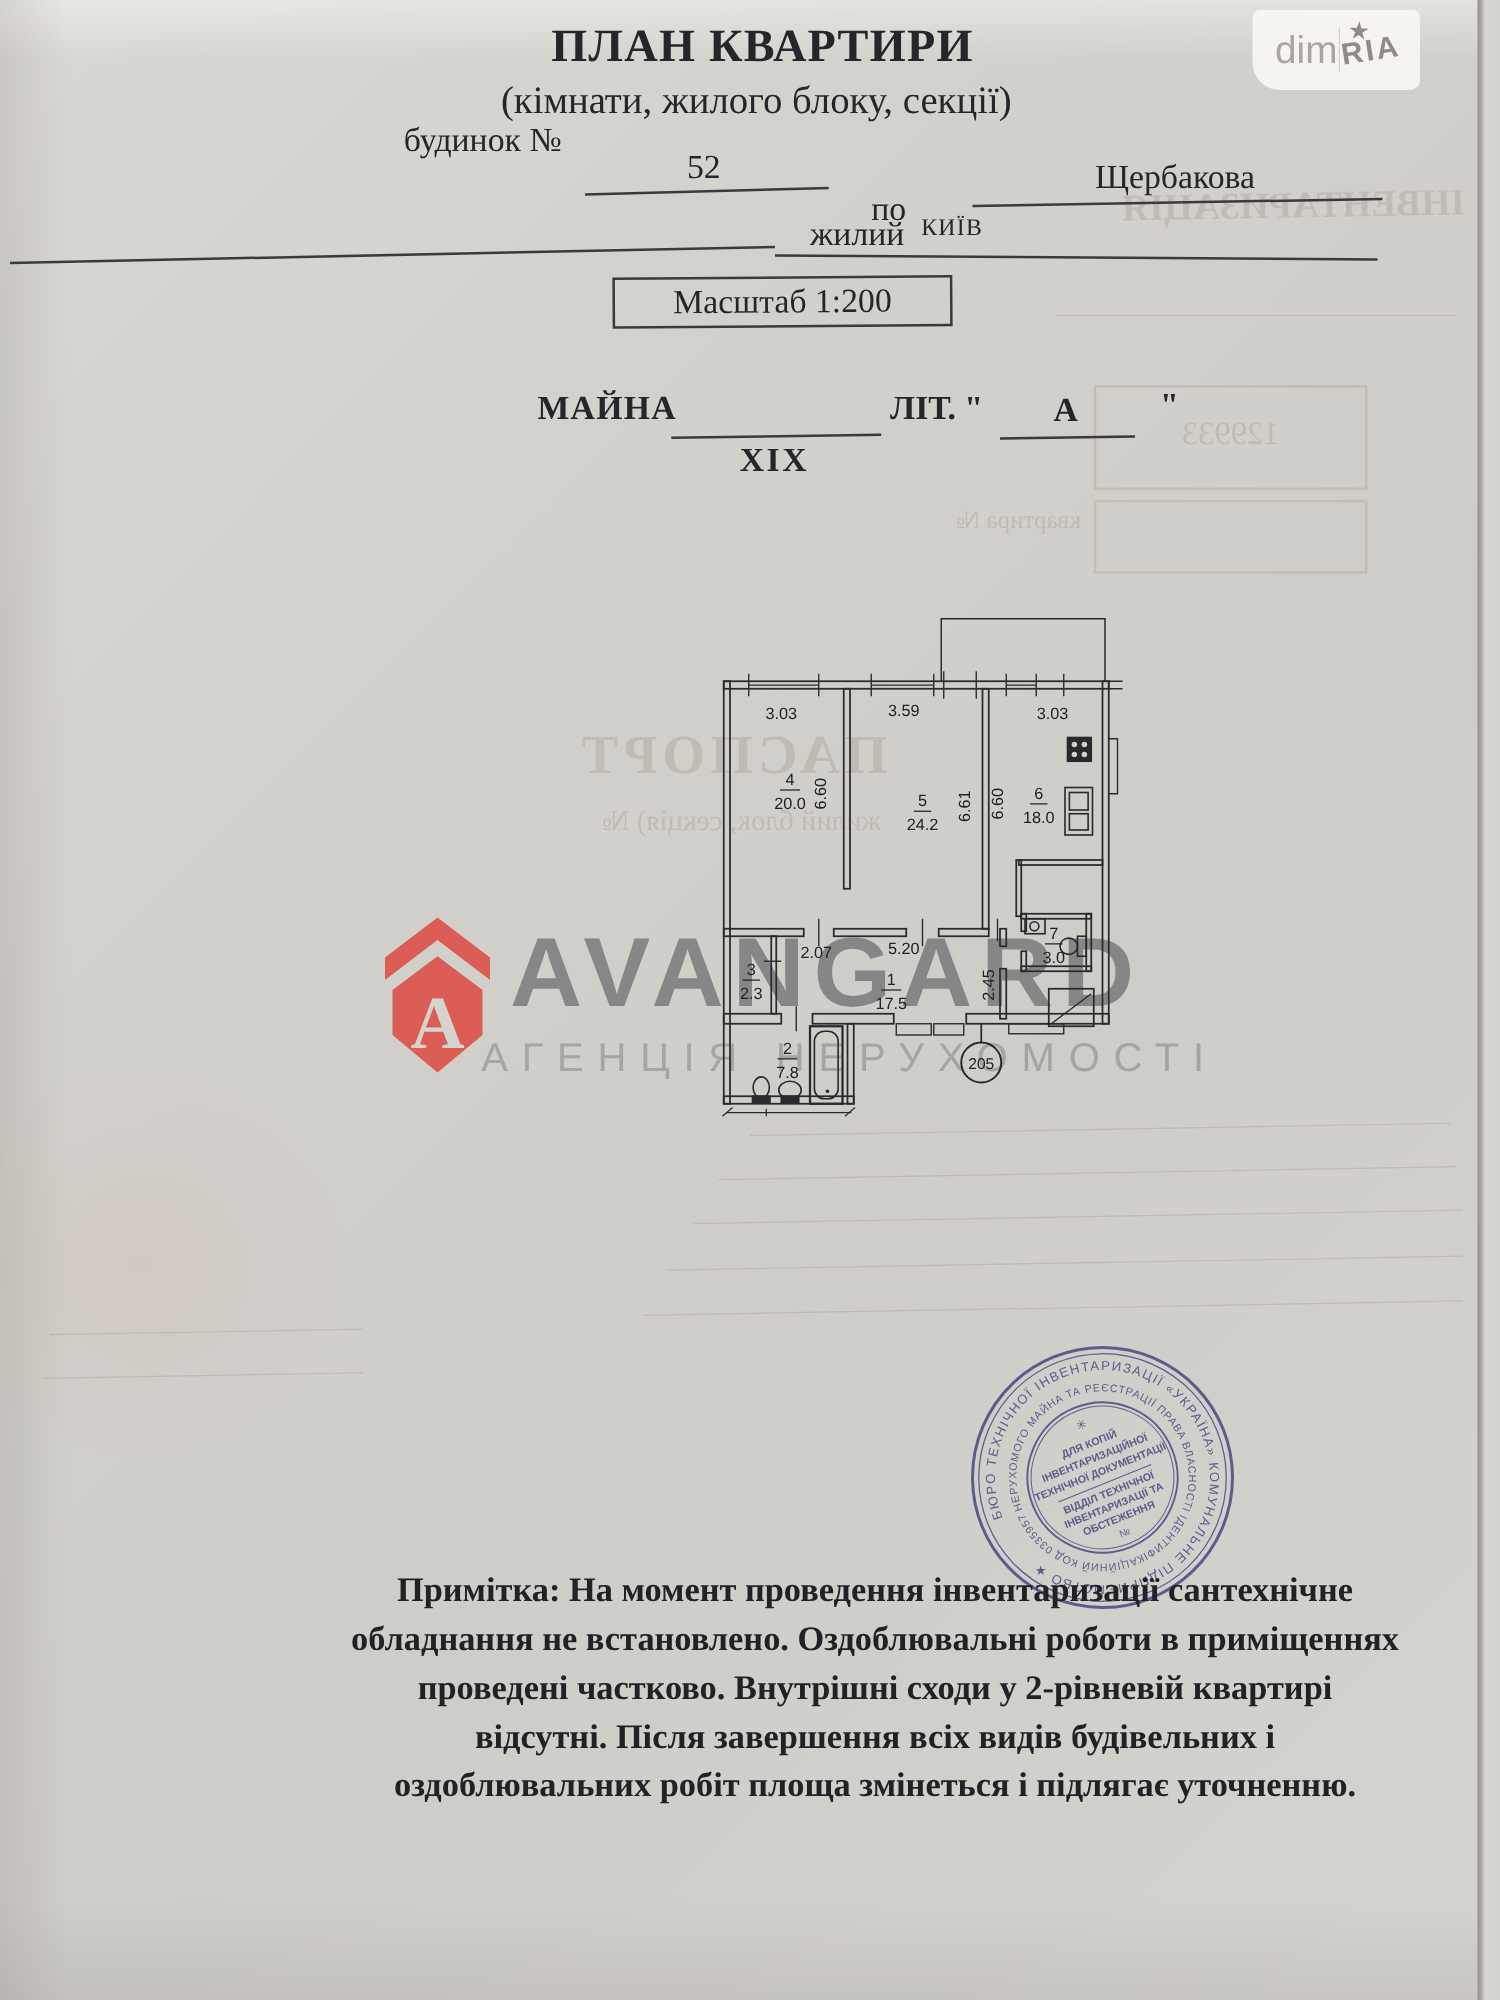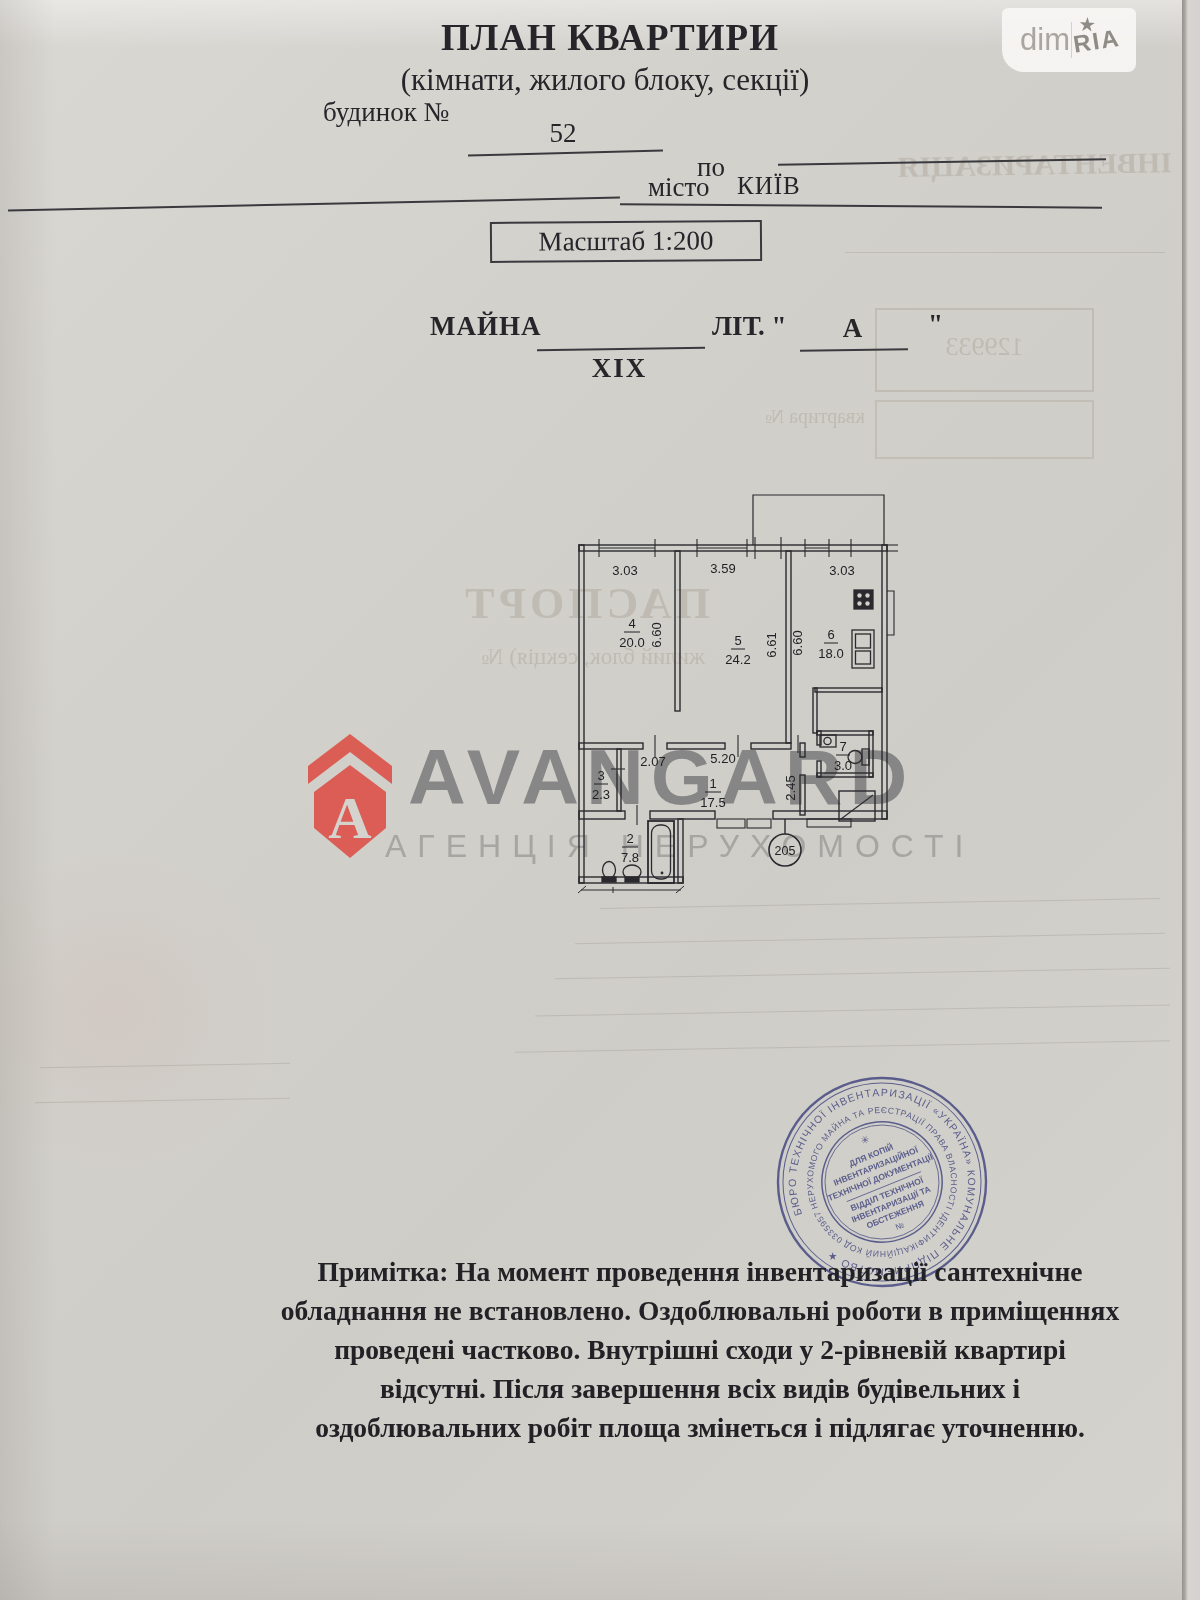--- a/index.html
+++ b/index.html
@@ -69,25 +69,26 @@
     <div class="abs wm-tag" style="left:90px;top:98px;">АГЕНЦІЯ  НЕРУХОМОСТІ</div>
   </div>
 
   <div class="abs ser b" style="left:420px;top:16px;width:380px;font-size:37px;text-align:center;letter-spacing:1px;z-index:3;">ПЛАН КВАРТИРИ</div>
   <div class="abs ser" style="left:375px;top:62px;width:460px;font-size:31px;text-align:center;z-index:3;">(кімнати, жилого блоку, секції)</div>
 
   <div class="abs ser" style="left:323px;top:97px;font-size:27px;z-index:3;">будинок №</div>
   <div class="abs ser" style="left:468px;top:118px;width:190px;font-size:27px;text-align:center;z-index:3;">52</div>
   <div class="abs fill-line" style="left:468px;top:152px;width:195px;transform:rotate(-1.5deg);z-index:3;"></div>
   <div class="abs ser" style="left:697px;top:116px;font-size:27px;z-index:3;margin-top:36px;">по</div>
+  <div class="abs ser" style="left:790px;top:126px;width:300px;font-size:27px;text-align:center;z-index:3;">Щербакова</div>
   <div class="abs fill-line" style="left:778px;top:161px;width:328px;transform:rotate(-1deg);z-index:3;"></div>
 
   <div class="abs fill-line" style="left:8px;top:203px;width:612px;transform:rotate(-1.2deg);z-index:3;"></div>
-  <div class="abs ser" style="left:648px;top:172px;font-size:27px;z-index:3;">місто</div>
-  <div class="abs ser" style="left:737px;top:172px;font-size:25px;letter-spacing:1px;z-index:3;">КИЇВ</div>
+  <div class="abs ser" style="left:648px;top:172px;font-size:27px;z-index:3;">жилий</div>
+  <div class="abs ser" style="left:737px;top:172px;font-size:19px;letter-spacing:1px;z-index:3;">КИЇВ</div>
   <div class="abs fill-line" style="left:620px;top:205px;width:482px;transform:rotate(0.4deg);z-index:3;"></div>
 
   <div class="abs" style="left:490px;top:221px;width:268px;height:37px;border:2.5px solid #3a3a3e;transform:rotate(-0.4deg);z-index:3;">
     <div class="ser" style="font-size:27px;line-height:36px;text-align:center;">Масштаб 1:200</div>
   </div>
 
   <div class="abs ser b" style="left:430px;top:311px;font-size:27px;letter-spacing:1px;z-index:3;">МАЙНА</div>
   <div class="abs ser b" style="left:537px;top:313px;width:165px;font-size:27px;text-align:center;letter-spacing:2px;z-index:3;margin-top:40px;">XIX</div>
   <div class="abs fill-line" style="left:537px;top:348px;width:168px;transform:rotate(-0.8deg);z-index:3;"></div>
   <div class="abs ser b" style="left:712px;top:311px;font-size:27px;z-index:3;">ЛІТ. "</div>

